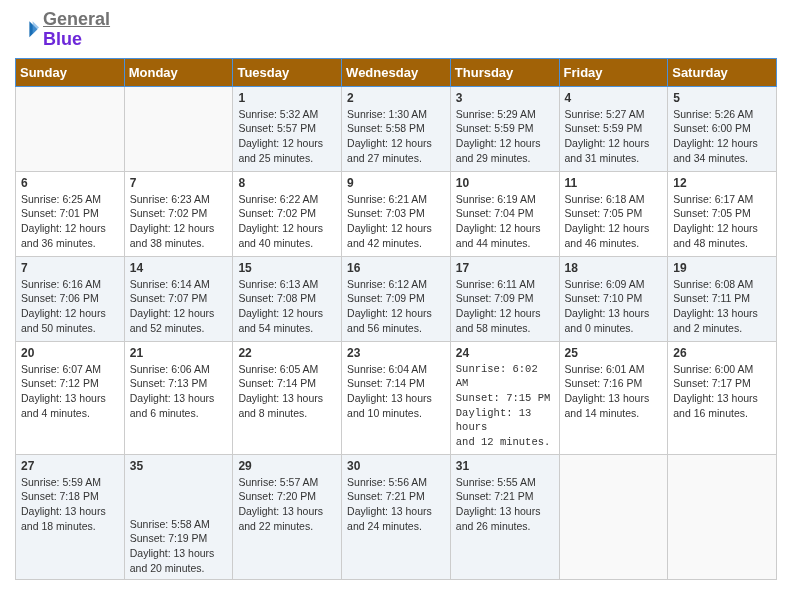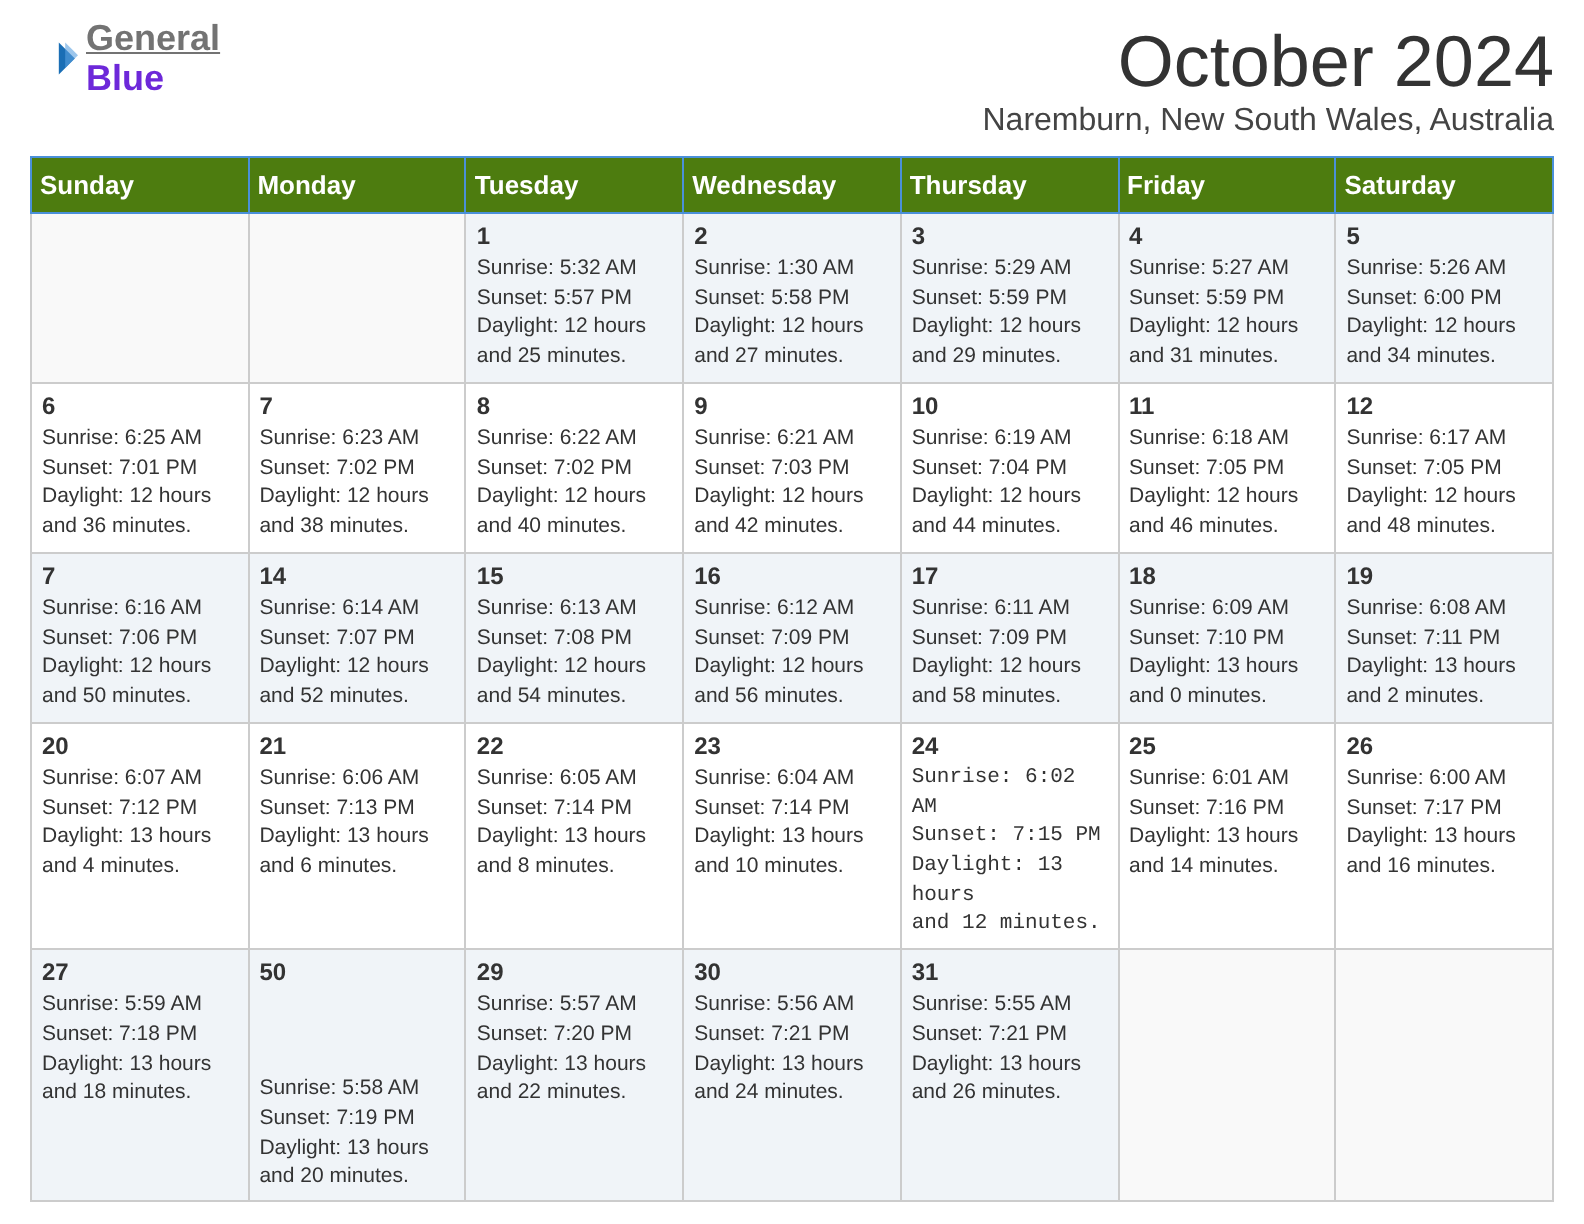--- a/index.html
+++ b/index.html
@@ -43,21 +43,21 @@
     .subtitle {
       font-size: 16px;
       color: #444;
     }
     table {
       width: 100%;
       border-collapse: collapse;
       table-layout: fixed;
     }
     thead tr th {
-      background-color: #4d7c0f;
+      background-color: #a16207;
       color: #fff;
       font-size: 13px;
       font-weight: bold;
       padding: 6px 4px;
       text-align: left;
       border: 1px solid #4a90d9;
     }
     tbody tr td {
       border: 1px solid #ccc;
       vertical-align: top;
@@ -92,24 +92,20 @@
   <div class="logo">
     <svg class="logo-icon" viewBox="0 0 30 30">
       <polygon points="18,4 28,14 18,24" fill="#1a6eb5"></polygon>
       <polygon points="22,4 30,12 22,20" fill="#5aa0e0" opacity="0.6"></polygon>
     </svg>
     <div class="logo-text">
       <span class="logo-general">General</span><br>
       <span class="logo-blue">Blue</span>
     </div>
   </div>
-  <div class="title-block">
-    <div class="month-title">October 2024</div>
-    <div class="subtitle">Naremburn, New South Wales, Australia</div>
-  </div>
 </div>
 
 <table>
   <thead>
     <tr>
     <th>Sunday</th>
         <th>Monday</th>
         <th>Tuesday</th>
         <th>Wednesday</th>
         <th>Thursday</th>
@@ -312,21 +308,21 @@
       </tr>
       <tr>
         <td>
           <span class="day-num">27</span>
           <div class="day-info" style="white-space: pre-line;">Sunrise: 5:59 AM
 Sunset: 7:18 PM
 Daylight: 13 hours
 and 18 minutes.</div>
         </td>
         <td>
-          <span class="day-num">50</span>
+          <span class="day-num">35</span>
           <div class="day-info" style="white-space: pre-line; margin-top: 44px;">Sunrise: 5:58 AM
 Sunset: 7:19 PM
 Daylight: 13 hours
 and 20 minutes.</div>
         </td>
         <td>
           <span class="day-num">29</span>
           <div class="day-info" style="white-space: pre-line;">Sunrise: 5:57 AM
 Sunset: 7:20 PM
 Daylight: 13 hours

